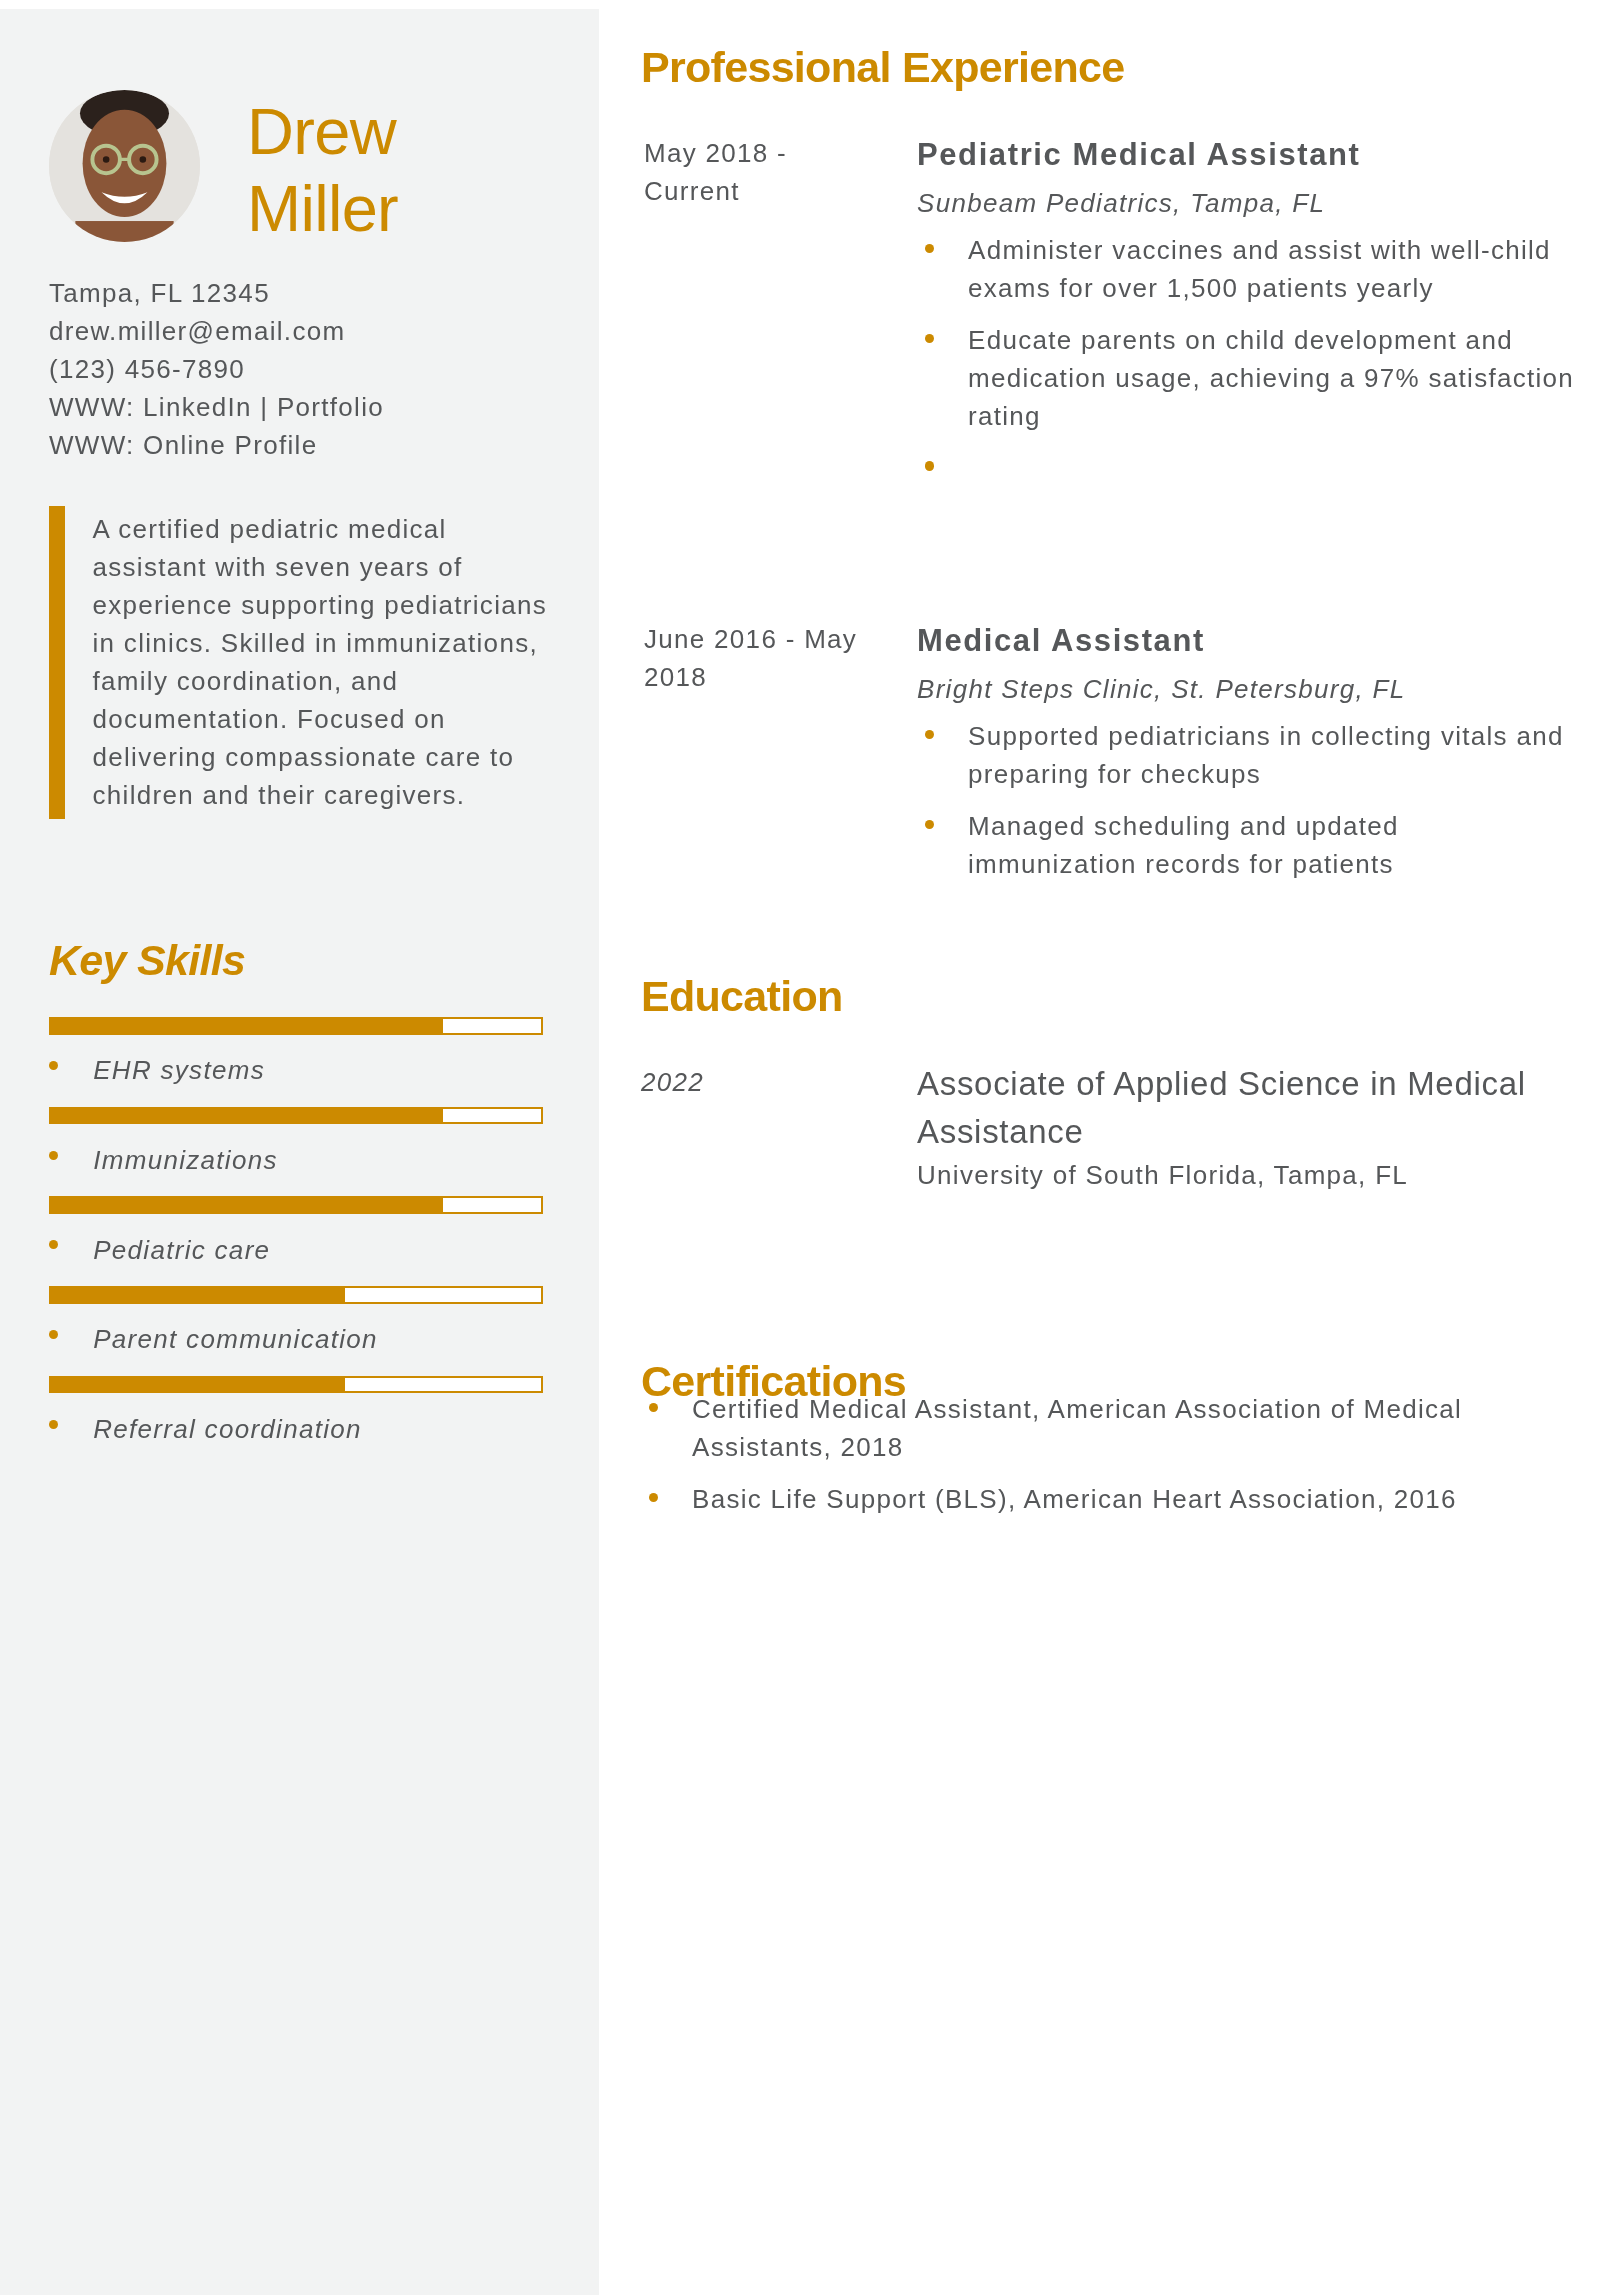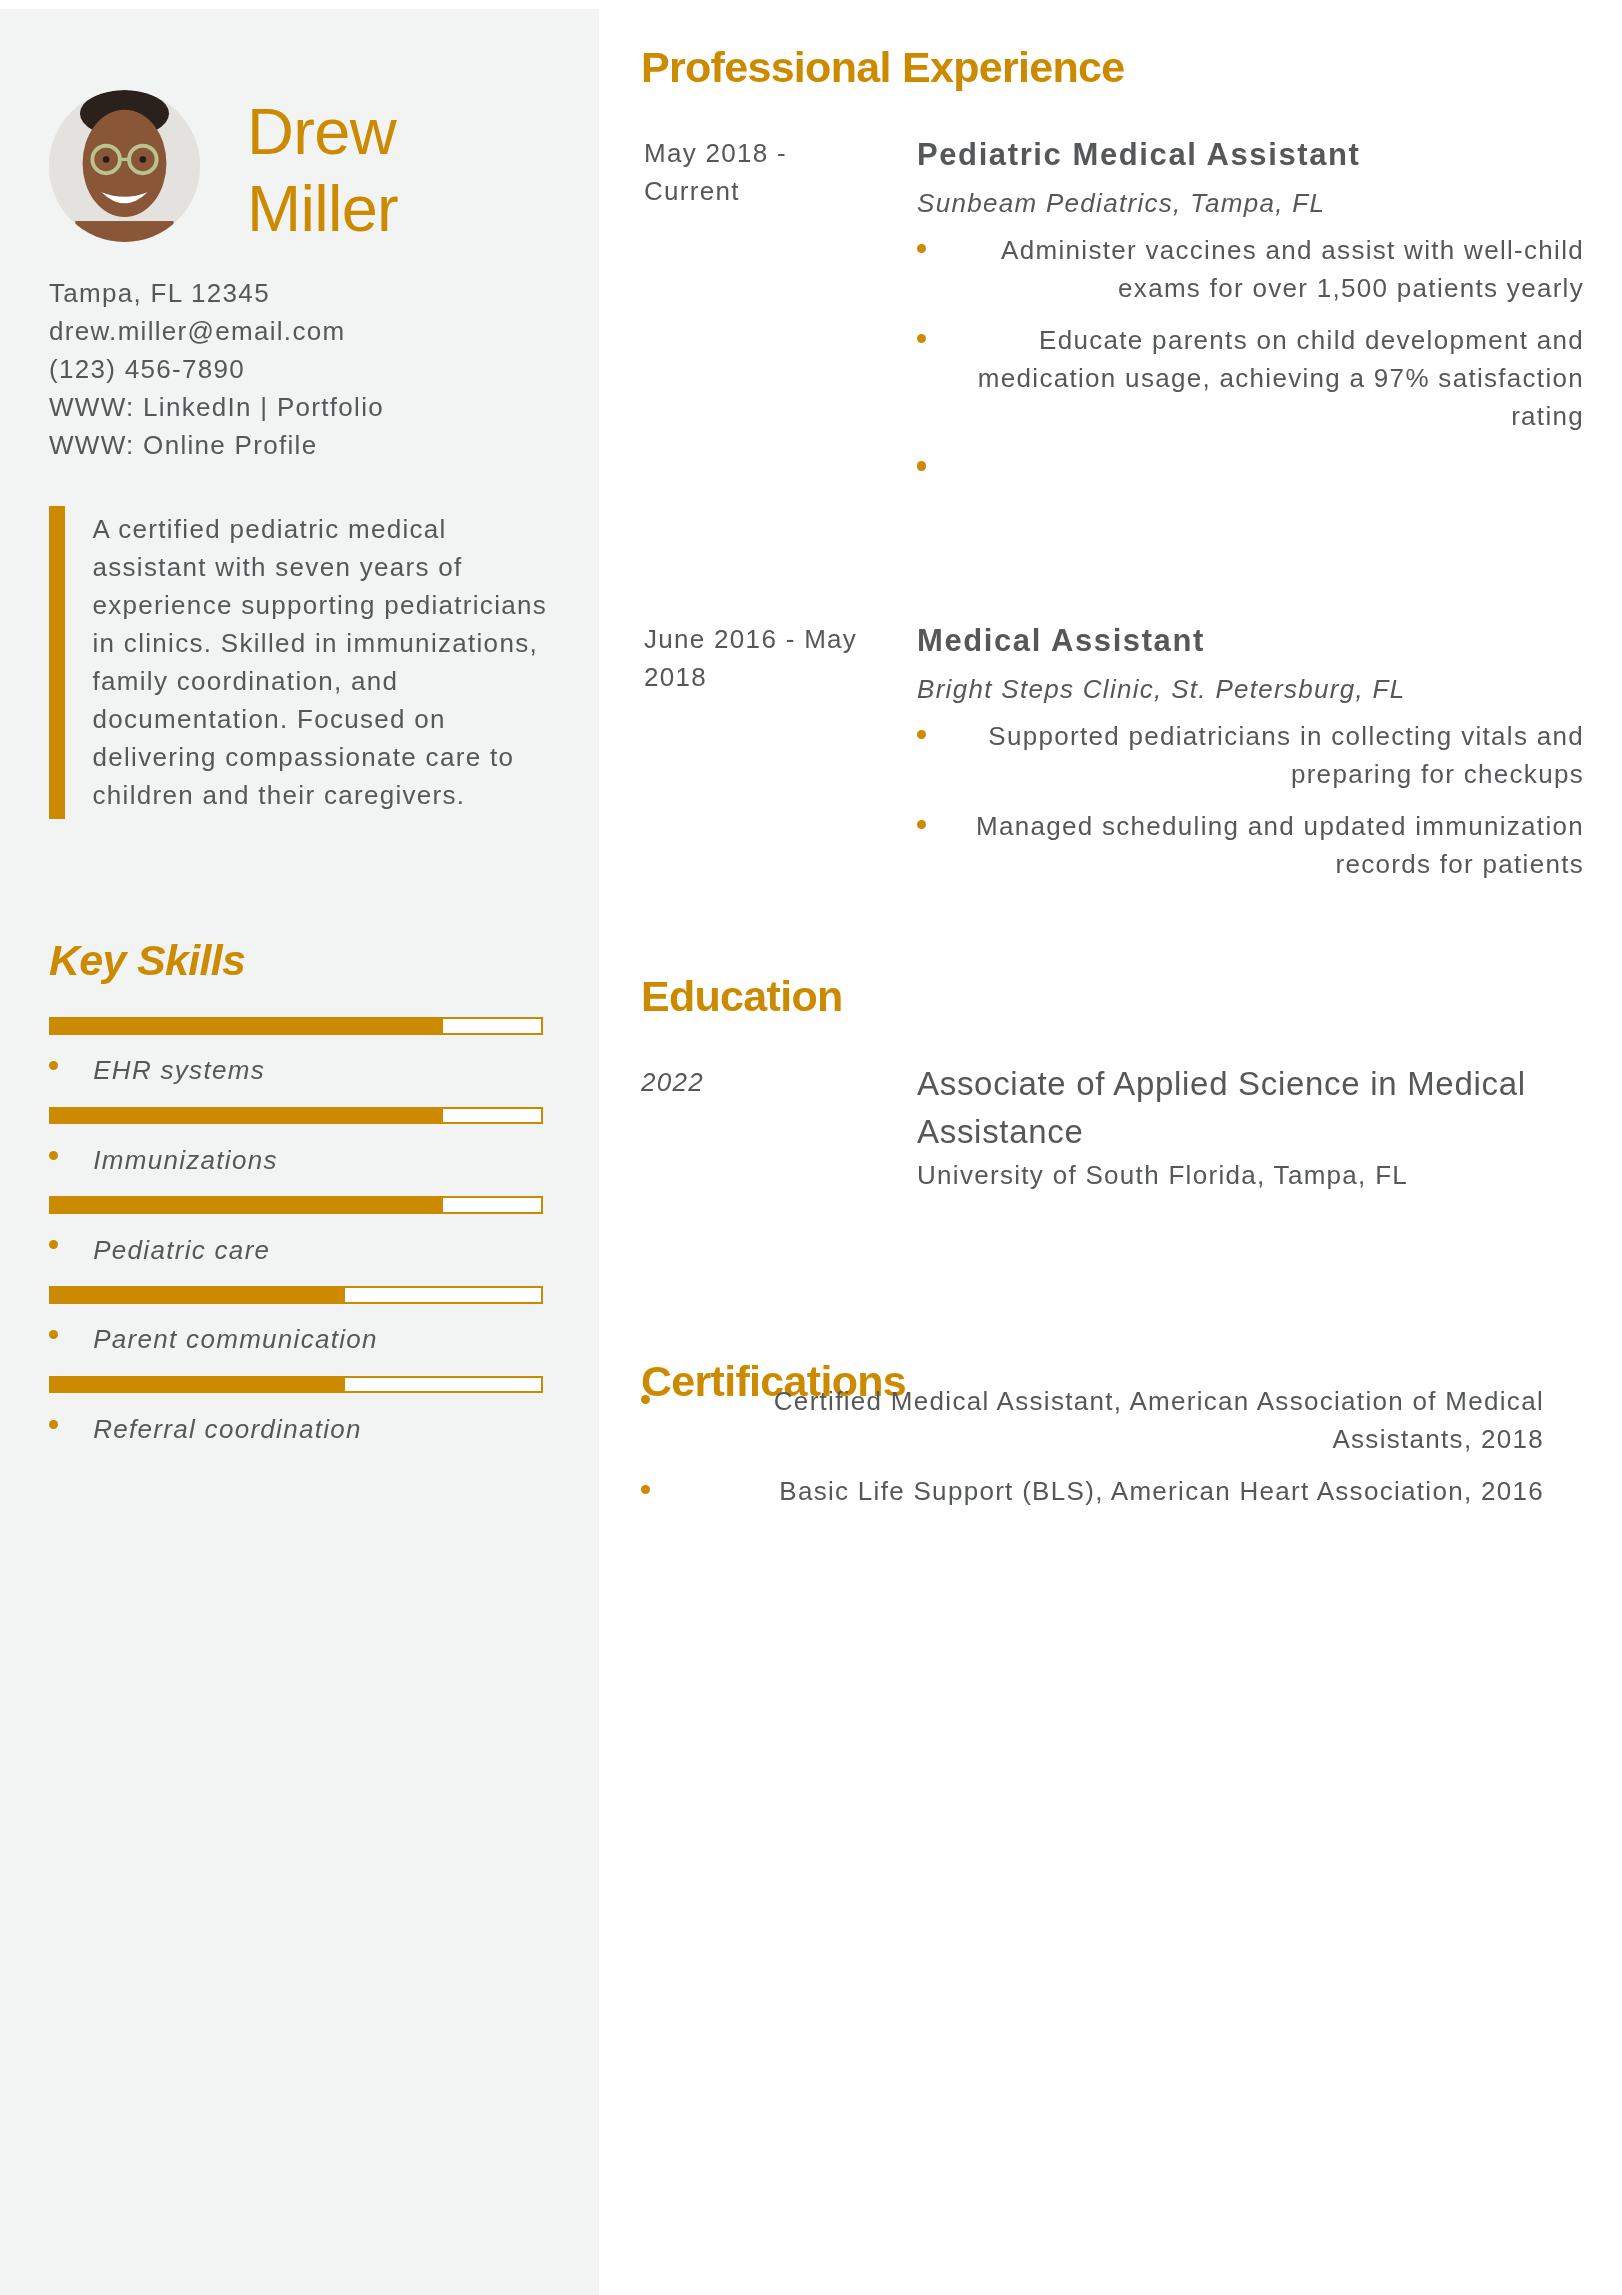--- a/index.html
+++ b/index.html
@@ -63,21 +63,21 @@
     font-size: 26px; line-height: 38px; letter-spacing: 1.3px;
   }
   .job .content { position: absolute; left: 276px; top: 0; width: 667px; }
   .job-title {
     font-weight: bold; font-size: 31px; letter-spacing: 1.6px; line-height: 42px; margin: 0;
   }
   .company {
     font-style: italic; font-size: 26px; letter-spacing: 1.3px; line-height: 38px;
     margin: 7.9px 0 9.2px 0;
   }
-  ul.bullets { list-style: none; margin: 0; padding: 0; text-align: right; }
+  ul.bullets { list-style: none; margin: 8px; padding: 0; }
   ul.bullets li {
     position: relative; padding-left: 43px;
     font-size: 26px; line-height: 38px; letter-spacing: 1.3px; margin-bottom: 13.7px;
   }
   ul.bullets li .dot {
     position: absolute; left: 0; top: 13px; width: 9.2px; height: 9.2px;
     border-radius: 50%; background: #cc8a00;
   }
   .edu-title { position: absolute; top: 967px; left: 0; line-height: 59px; }
   .edu { position: absolute; top: 1060px; left: 0; width: 942px; }

